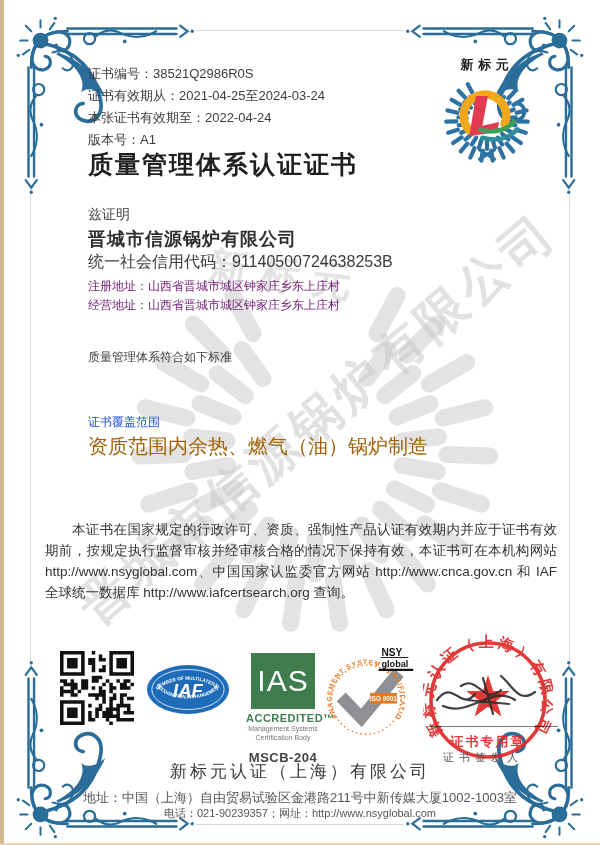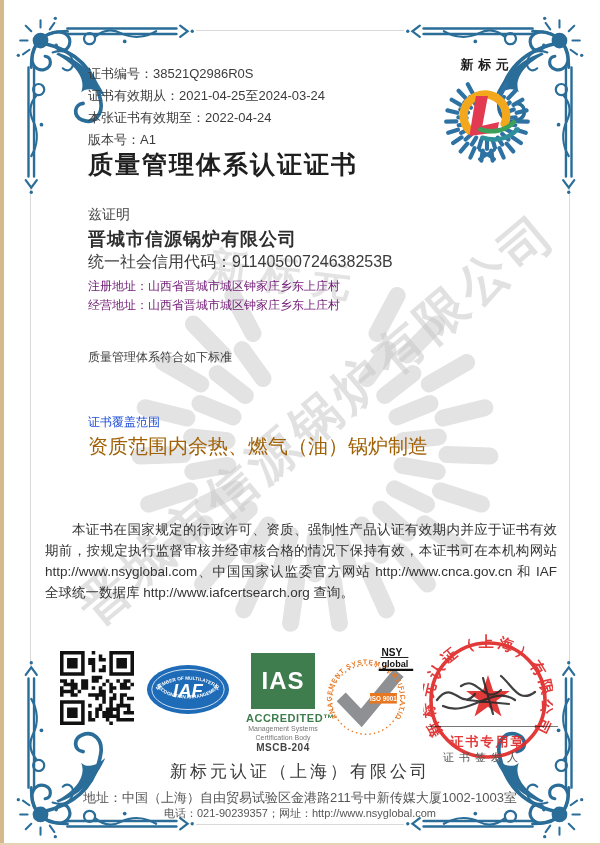--- a/index.html
+++ b/index.html
@@ -40,24 +40,24 @@
   .std-label{left:88px;top:349px;font-size:12px;color:#3c3c3c;}
   .std-value{left:88px;top:366px;font-size:22px;font-weight:bold;color:#1f1f1f;letter-spacing:.5px;}
   .scope-label{left:88px;top:414px;font-size:12px;color:#1d4ed8;}
   .scope-value{left:88px;top:433px;font-size:20px;color:#a16207;}
   .statement{left:45px;top:519px;width:512px;font-size:13.5px;line-height:21px;color:#333;
              text-align:justify;text-indent:2em;}
   .qr{left:60px;top:651px;width:74px;height:74px;}
   .iaf{left:145px;top:663px;width:86px;height:53px;}
   .ias{left:246px;top:653px;width:74px;text-align:center;}
   .ias-box{width:64px;height:56px;margin:0 auto;display:flex;align-items:center;justify-content:center;}
-  .ias-box span{color:#fff;font-size:24px;font-weight:bold;letter-spacing:1px;}
+  .ias-box span{color:#fff;font-size:30px;font-weight:normal;letter-spacing:1px;}
   .ias-accredited{font-size:11px;font-weight:bold;letter-spacing:.5px;margin-top:3px;}
   .ias-small{font-size:7px;color:#777;line-height:9px;}
-  .ias-code{font-size:10px;font-weight:bold;color:#444;margin-top:0;letter-spacing:.5px;}
+  .ias-code{font-size:13px;font-weight:bold;color:#444;margin-top:8px;letter-spacing:.5px;}
   .nsy{left:322px;top:645px;width:96px;height:96px;}
   .sig-line{left:428px;top:726px;width:130px;height:1px;background:#777;}
   .stamp{left:423px;top:634px;width:130px;height:135px;mix-blend-mode:multiply;opacity:.93;}
   .signer{left:443px;top:750px;font-size:11px;color:#555;letter-spacing:5px;}
   .footer-company{left:0;top:760px;width:100%;text-align:center;font-size:17px;color:#3a3a3a;letter-spacing:3px;}
   .footer-addr{left:0;top:789px;width:100%;text-align:center;font-size:13px;color:#555;}
   .footer-contact{left:0;top:806px;width:100%;text-align:center;font-size:11px;color:#555;}
   svg text{font-family:"Liberation Sans","DejaVu Sans",sans-serif;}
 </style>
 </head>

